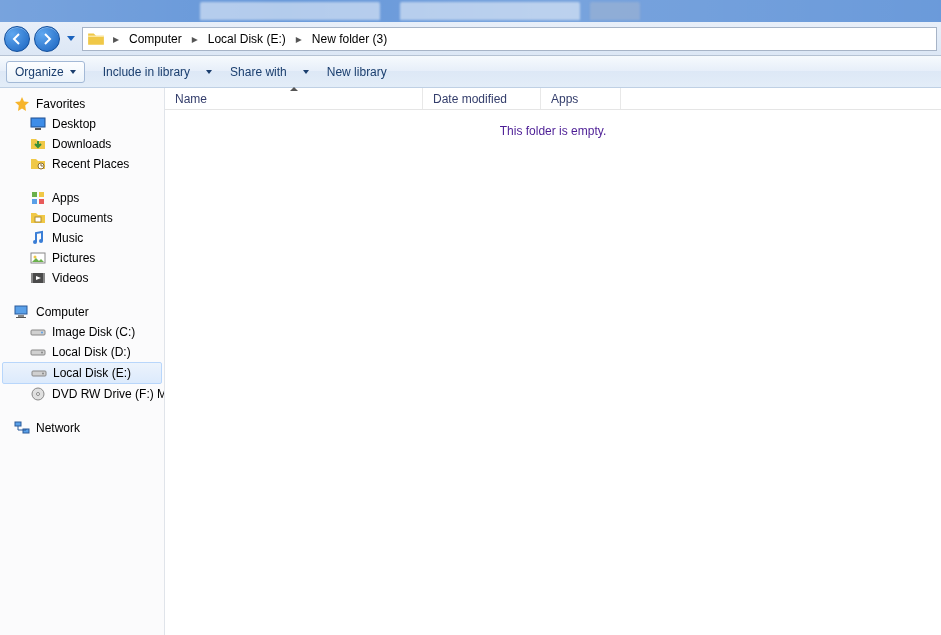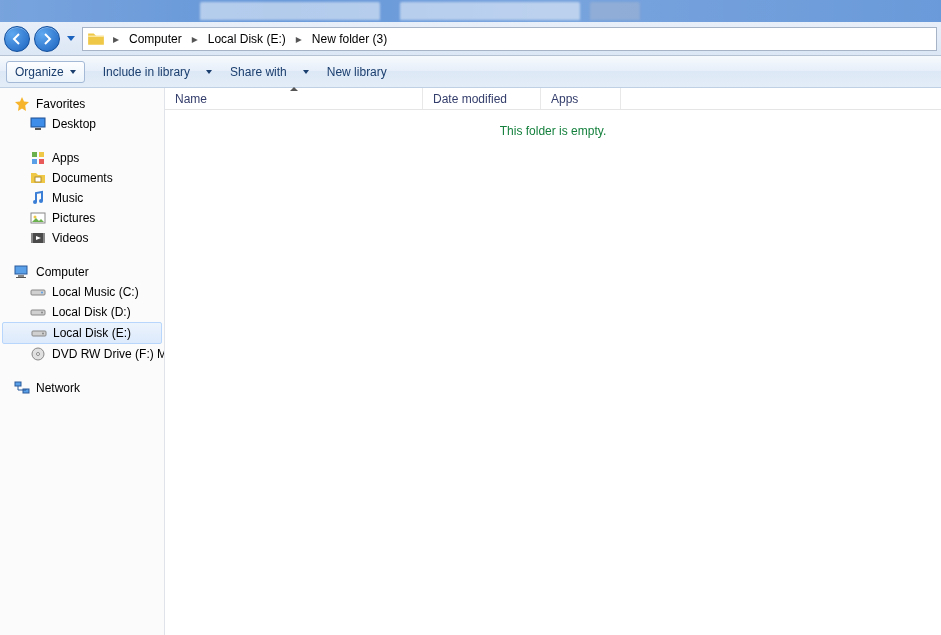--- a/index.html
+++ b/index.html
@@ -181,21 +181,21 @@
   left: 50%;
   transform: translateX(-50%);
   width: 0;
   height: 0;
   border-left: 4px solid transparent;
   border-right: 4px solid transparent;
   border-bottom: 4px solid #555;
 }
 .empty {
   text-align: center;
-  color: #15803d;
+  color: #4c1d95;
   margin-top: 14px;
 }
 </style>
 </head>
 <body>
 
 <div class="titlebar">
   <div class="titlebar-blur"></div>
   <div class="tab-ghost" style="left:200px;width:180px"></div>
   <div class="tab-ghost" style="left:400px;width:180px"></div>
@@ -261,20 +261,35 @@
         <span>Favorites</span>
       </div>
       <div class="tree-item child">
         <svg class="ico" viewBox="0 0 16 16">
             <rect x="1" y="2" width="14" height="9" fill="#3e8de8" rx="1"></rect>
             <rect x="1" y="2" width="14" height="9" fill="none" stroke="#1a4d8f"></rect>
             <rect x="5" y="12" width="6" height="2" fill="#555"></rect>
           </svg>
         <span>Desktop</span>
       </div>
+      <div class="tree-item child">
+        <svg class="ico" viewBox="0 0 16 16">
+            <path fill="#f0c847" d="M1 3h5l2 2h7v8H1z"></path>
+            <path fill="#3a8f3a" d="M8 5v5M5 8l3 3 3-3" stroke="#3a8f3a" stroke-width="2"></path>
+          </svg>
+        <span>Downloads</span>
+      </div>
+      <div class="tree-item child">
+        <svg class="ico" viewBox="0 0 16 16">
+            <path fill="#f0c847" d="M1 3h5l2 2h7v8H1z"></path>
+            <circle cx="11" cy="10" r="3" fill="#fff" stroke="#8a6d2f"></circle>
+            <path d="M11 8v2h2" stroke="#8a6d2f" fill="none"></path>
+          </svg>
+        <span>Recent Places</span>
+      </div>
     </div>
 
     <div class="tree-group">
       <div class="tree-item child">
         <svg class="ico" viewBox="0 0 16 16">
             <rect x="2" y="2" width="5" height="5" fill="#6ab04c"></rect>
             <rect x="9" y="2" width="5" height="5" fill="#f0c847"></rect>
             <rect x="2" y="9" width="5" height="5" fill="#5aa0e8"></rect>
             <rect x="9" y="9" width="5" height="5" fill="#e85a5a"></rect>
           </svg>
@@ -321,21 +336,21 @@
             <rect x="4" y="11" width="6" height="2" fill="#888"></rect>
             <rect x="2" y="13" width="10" height="1" fill="#555"></rect>
           </svg>
         <span>Computer</span>
       </div>
       <div class="tree-item child">
         <svg class="ico" viewBox="0 0 16 16">
             <rect x="1" y="6" width="14" height="5" fill="#d0d0d0" stroke="#888" rx="1"></rect>
             <circle cx="12" cy="8.5" r="1" fill="#5aa0e8"></circle>
           </svg>
-        <span>Local Music (C:)</span>
+        <span>Image Disk (C:)</span>
       </div>
       <div class="tree-item child">
         <svg class="ico" viewBox="0 0 16 16">
             <rect x="1" y="6" width="14" height="5" fill="#d0d0d0" stroke="#888" rx="1"></rect>
             <circle cx="12" cy="8.5" r="1" fill="#888"></circle>
           </svg>
         <span>Local Disk (D:)</span>
       </div>
       <div class="tree-item child selected">
         <svg class="ico" viewBox="0 0 16 16">

